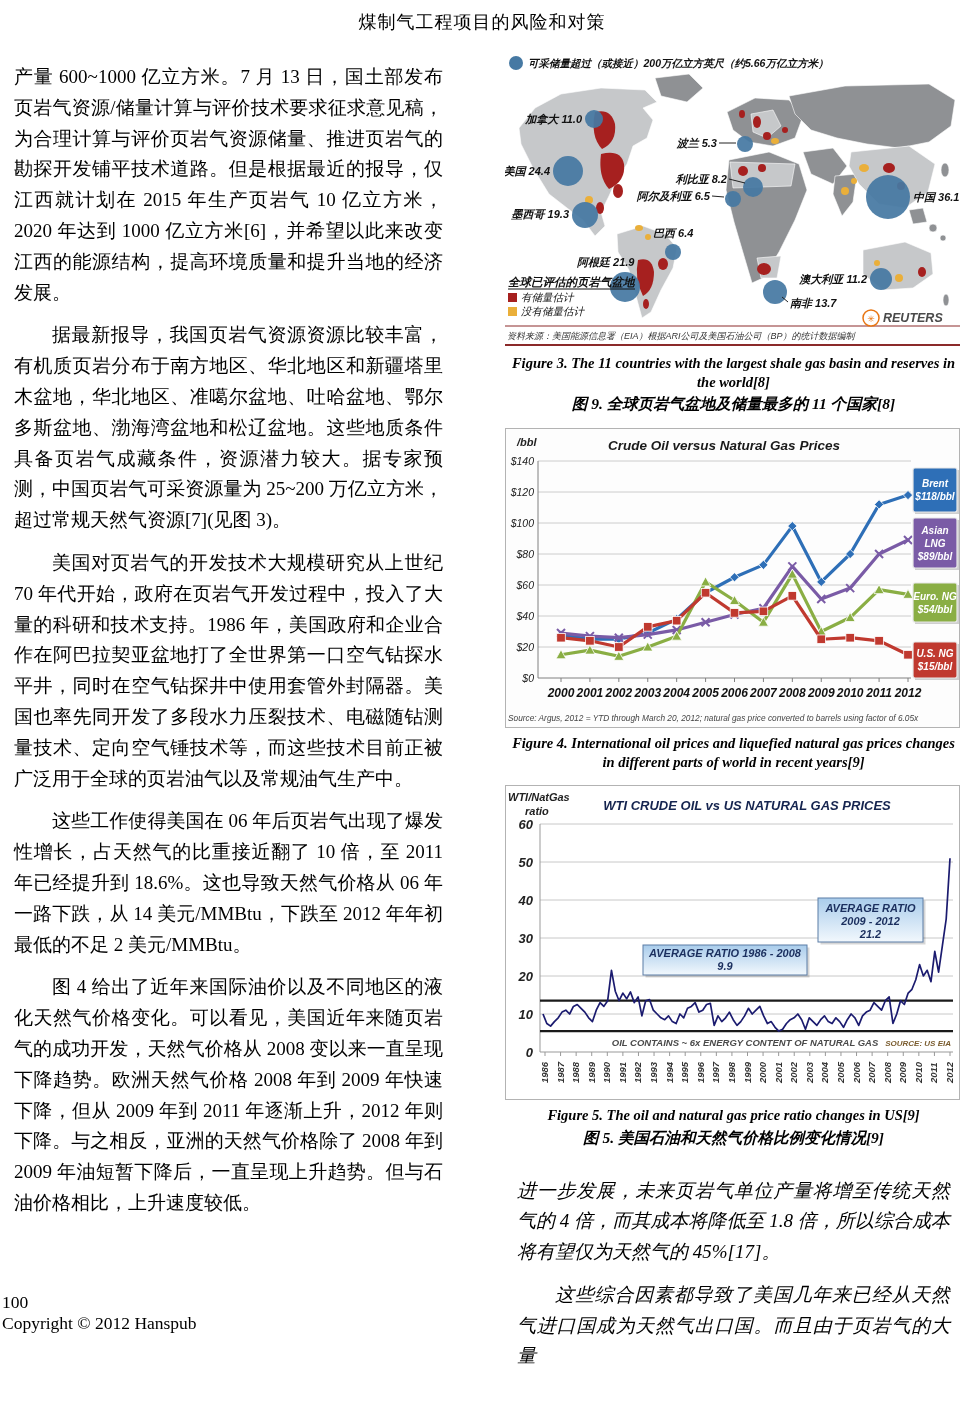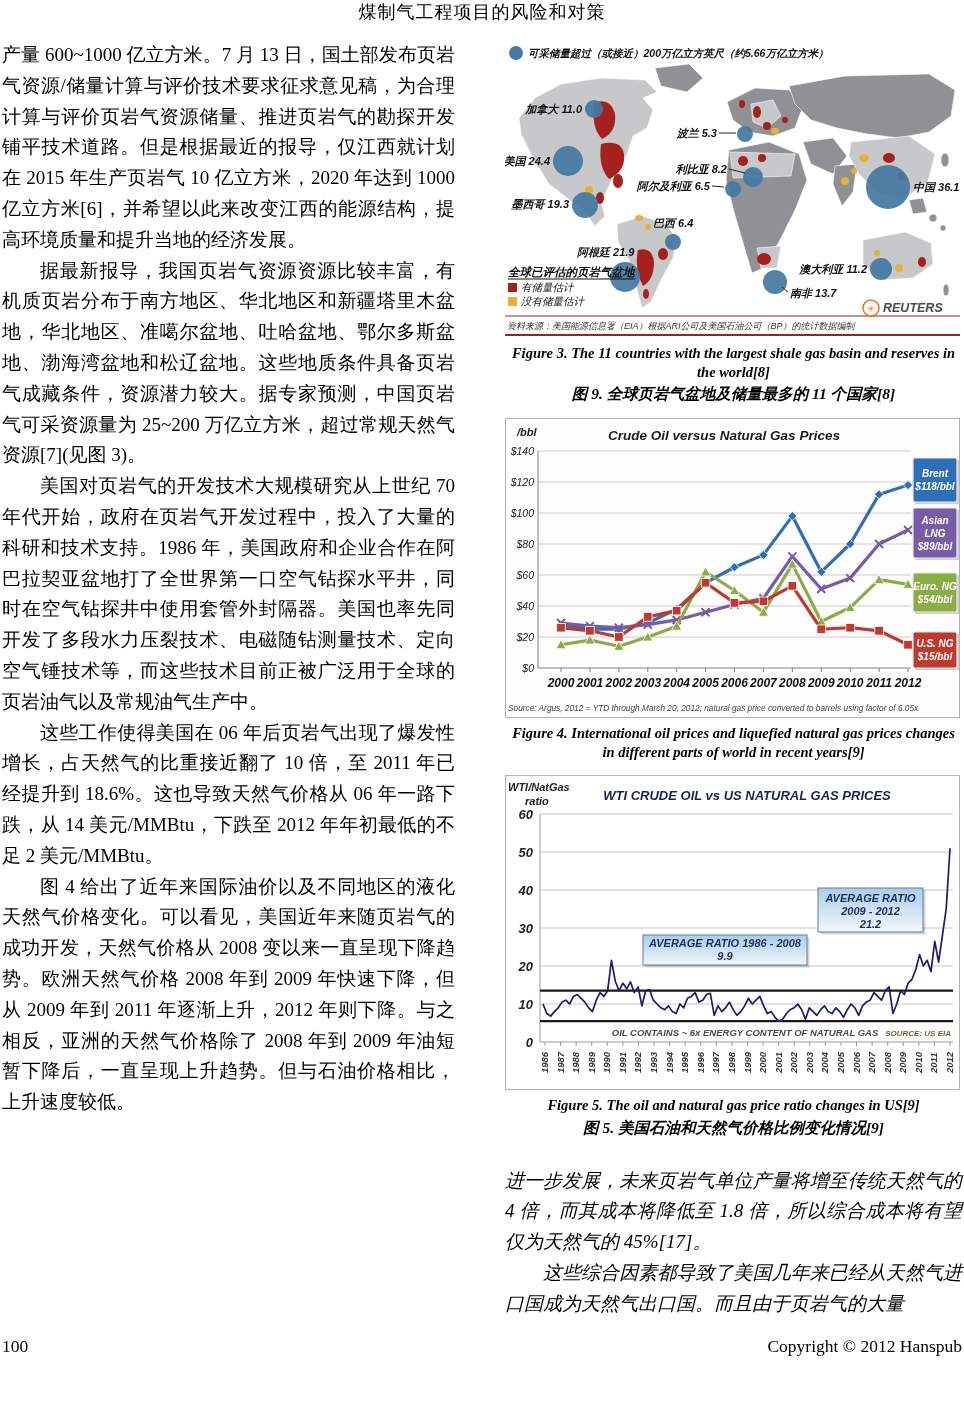--- a/index.html
+++ b/index.html
@@ -1,32 +1,32 @@
 <!DOCTYPE html>
 <html><head>
 <meta charset="utf-8">
 <style>
   html,body{margin:0;padding:0;background:#ffffff;}
   body{width:964px;height:1414px;position:relative;overflow:hidden;
        font-family:"Liberation Serif","DejaVu Serif",serif;color:#000;}
-  .page-title{text-align:center;font-size:18px;letter-spacing:1px;}
+  .page-title{text-align:center;font-size:18px;padding-top:10px;letter-spacing:1px;}
   .columns{display:flex;margin-top:16px;padding:0 2px;}
   .col-left{width:455px;height:1300px;overflow:hidden;}
   .col-right{width:509px;padding-left:50px;box-sizing:border-box;font-style:italic;}
-  .body-text{font-size:19px;line-height:30.8px;text-align:justify;margin:0;}
+  .body-text{font-size:19px;line-height:30.8px;text-align:justify;margin:12px;}
   .indent{text-indent:2em;}
   .figure{margin:0 0 10px 0;}
   .fig4{margin-top:14px;}
   .fig5{margin-top:14px;}
   .caption{text-align:center;font-weight:bold;margin-top:6px;}
   .cap-en{font-size:14.5px;line-height:18.5px;text-align:center;}
   .cap-zh{font-size:15.5px;line-height:21px;margin-top:2px;}
   .right-text{margin-top:28px;}
-  .footer{position:absolute;top:1336px;left:2px;right:2px;display:flex;
-          justify-content:space-between;font-size:17.5px;}
+  .footer{position:absolute;top:1292px;left:2px;right:2px;display:flex;
+          justify-content:space-between;font-size:17.5px;flex-direction:column;}
   svg{display:block;}
   svg text{font-family:"Liberation Sans","DejaVu Sans",sans-serif;}
 </style>
 </head>
 <body>
 
 <div class="page-title">煤制气工程项目的风险和对策</div>
 
 <div class="columns">
   <div class="col-left">

